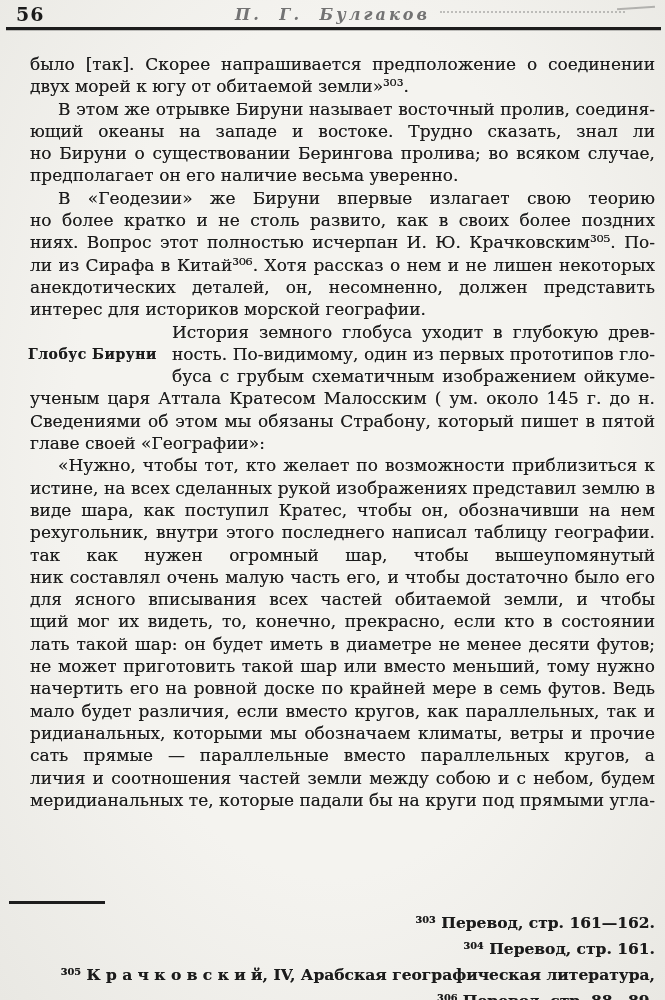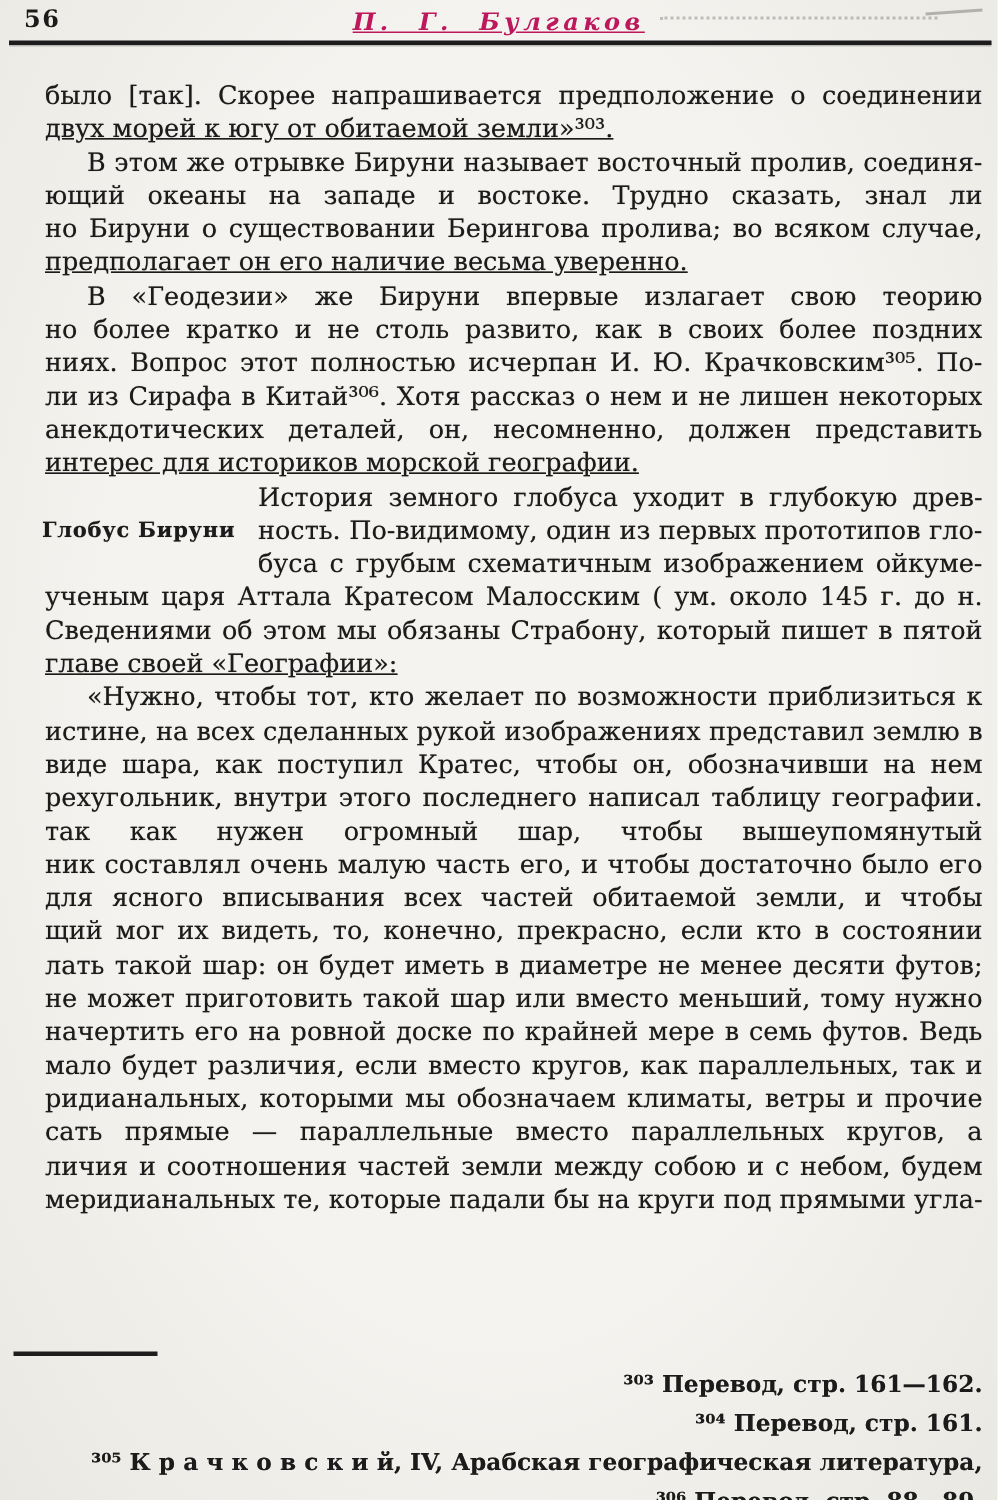--- a/index.html
+++ b/index.html
@@ -10,29 +10,28 @@
     background: radial-gradient(ellipse at 50% 45%, #f4f3ef 55%, #e9e8e3 100%);
     font-family: "DejaVu Serif", "Liberation Serif", serif;
     color: #1b1b1b;
   }
   .page { position: absolute; inset: 0; }
 
   
   .header { position: absolute; top: 0; left: 0; right: 0; height: 32px; }
   .page-number {
     position: absolute; left: 16px; top: 3px;
-    font-weight: bold; font-size: 16px; letter-spacing: 1px;
+    font-weight: bold; font-size: 19px; letter-spacing: 1px;
   }
   .running-title {
     position: absolute; left: 0; right: 0; top: 5px;
     text-align: center;
     font-style: italic; font-weight: bold;
     font-size: 16px; letter-spacing: 3px; word-spacing: 9px;
-    color: #be185d;
-    text-decoration: underline;
+    color: #737373;
   }
   .header-rule {
     position: absolute; top: 27px; left: 6px; right: 4px; height: 3px;
     background: #1d1d1d;
     box-shadow: 0 1px 0 rgba(30,30,30,0.25);
   }
   .noise-dots {
     position: absolute; top: 11px; left: 440px; width: 185px; height: 0;
     border-top: 2px dotted rgba(70,70,70,0.30);
   }
@@ -50,21 +49,21 @@
   }
   .para { position: relative; }
   .line {
     height: 22.3px; line-height: 22.3px;
     text-align: justify; text-align-last: justify;
     overflow: hidden;
     white-space: normal;
     margin-left: 20px;
   }
   .line.indent { padding-left: 28px; }
-  .line.flush { text-align-last: left; text-decoration: underline; }
+  .line.flush { text-align-last: left; }
 
   .margin-float {
     float: left; width: 162px; height: 66px;
     position: relative;
   }
   .margin-label {
     position: absolute; top: 25px; left: 18px;
     font-weight: bold; font-size: 14px;
     white-space: nowrap;
     letter-spacing: 0.5px;

